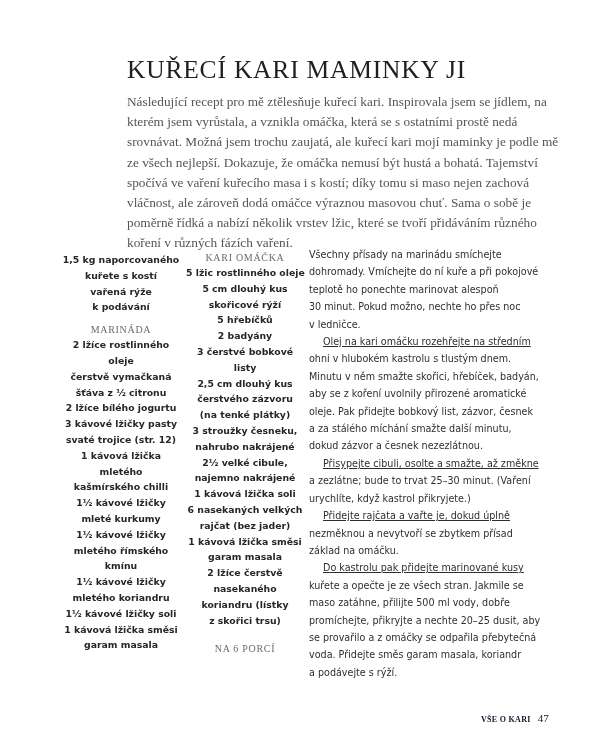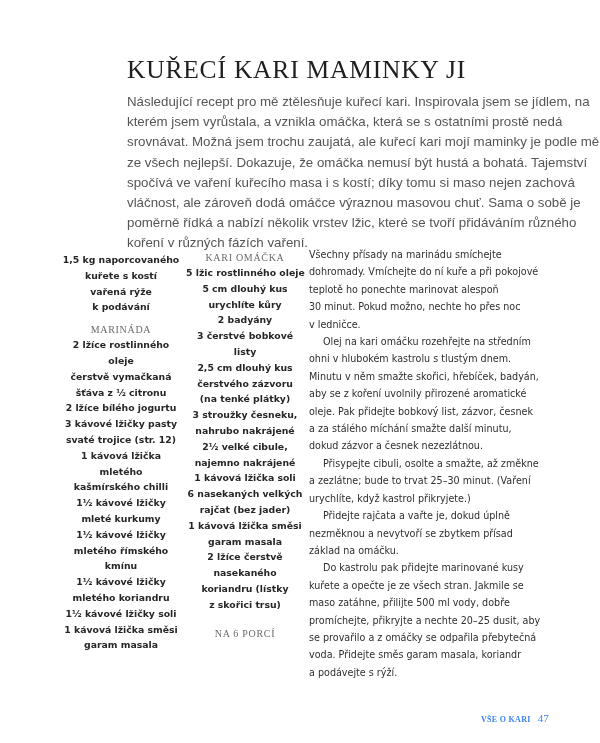--- a/index.html
+++ b/index.html
@@ -5,21 +5,21 @@
   html, body { margin: 0; padding: 0; background: #ffffff; }
   body { width: 600px; height: 743px; position: relative; overflow: hidden; color: #2a2a2a; }
   .title {
     position: absolute; left: 127px; top: 55px;
     font-family: "Liberation Serif", "DejaVu Serif", serif;
     font-size: 25.5px; letter-spacing: 0.8px; color: #1f1f1f; font-weight: normal;
     margin: 0; white-space: nowrap;
   }
   .intro {
     position: absolute; left: 127px; top: 92px; width: 430px;
-    font-family: Liberation Sans, sans-serif;
+    font-family: Liberation Serif, serif;
     font-size: 13.3px; line-height: 20.2px; color: #555555; margin: 0;
   }
   .intro .ln { display: block; white-space: nowrap; }
   .col {
     position: absolute;
     font-family: "DejaVu Sans", "Liberation Sans", sans-serif;
     font-weight: bold; font-size: 9.3px; line-height: 15.8px; color: #262626; text-align: center;
   }
   .col1 { left: 61px; top: 252px; width: 120px; }
   .col2 { left: 186px; top: 252px; width: 118px; }
@@ -34,24 +34,24 @@
   .col1 .sec { margin-top: 7px; }
   .col2 .sec.top { margin-top: -2px; margin-bottom: 0; }
   .col2 .sec.serves { margin-top: 13px; }
   .method {
     position: absolute; left: 309px; top: 246px; width: 250px;
     font-family: "DejaVu Sans", "Liberation Sans", sans-serif;
     font-size: 9.6px; line-height: 17.4px; color: #2e2e2e;
   }
   .method p { margin: 0; }
   .method .ln { display: block; white-space: nowrap; }
-  .method p + p .ln:first-child { text-indent: 14px; }
+  .method p + p .ln:first-child { text-indent: 14px; text-decoration: underline; }
   .footer {
     position: absolute; left: 481px; top: 708px; white-space: nowrap;
-    font-family: "Liberation Serif", "DejaVu Serif", serif; color: #3b82f6;
+    font-family: "Liberation Serif", "DejaVu Serif", serif; color: #0f172a;
   }
   .footer .sect { font-size: 8px; letter-spacing: 0.3px; font-weight: bold; }
   .footer .pg { font-size: 11px; margin-left: 3px; }
 </style>
 </head>
 <body>
 
 <h1 class="title">KUŘECÍ KARI MAMINKY JI</h1>
 
 <div class="intro">
@@ -122,21 +122,24 @@
 </div>
 
 <div class="col col2">
   <div class="sec top">KARI OMÁČKA</div>
   <div id="sauce-list">
       <div class="ing">
         <span class="l">5 lžic rostlinného oleje</span>
       </div>
       <div class="ing">
         <span class="l">5 cm dlouhý kus</span>
-        <span class="l">urychlíte kůry</span>
+        <span class="l">skořicové rýží</span>
+      </div>
+      <div class="ing">
+        <span class="l">5 hřebíčků</span>
       </div>
       <div class="ing">
         <span class="l">2 badyány</span>
       </div>
       <div class="ing">
         <span class="l">3 čerstvé bobkové</span>
         <span class="l">listy</span>
       </div>
       <div class="ing">
         <span class="l">2,5 cm dlouhý kus</span>

